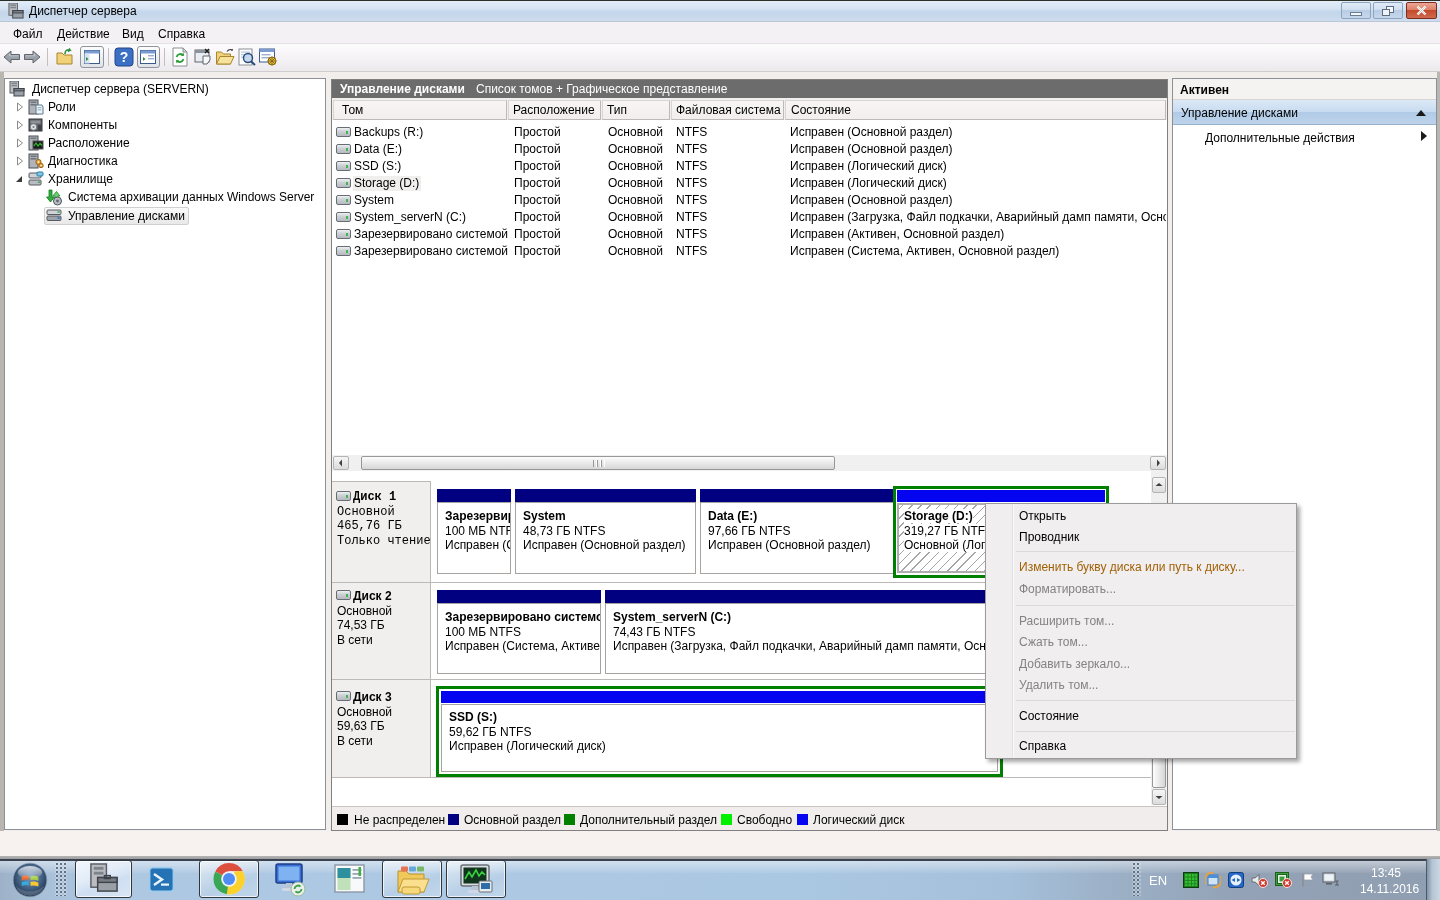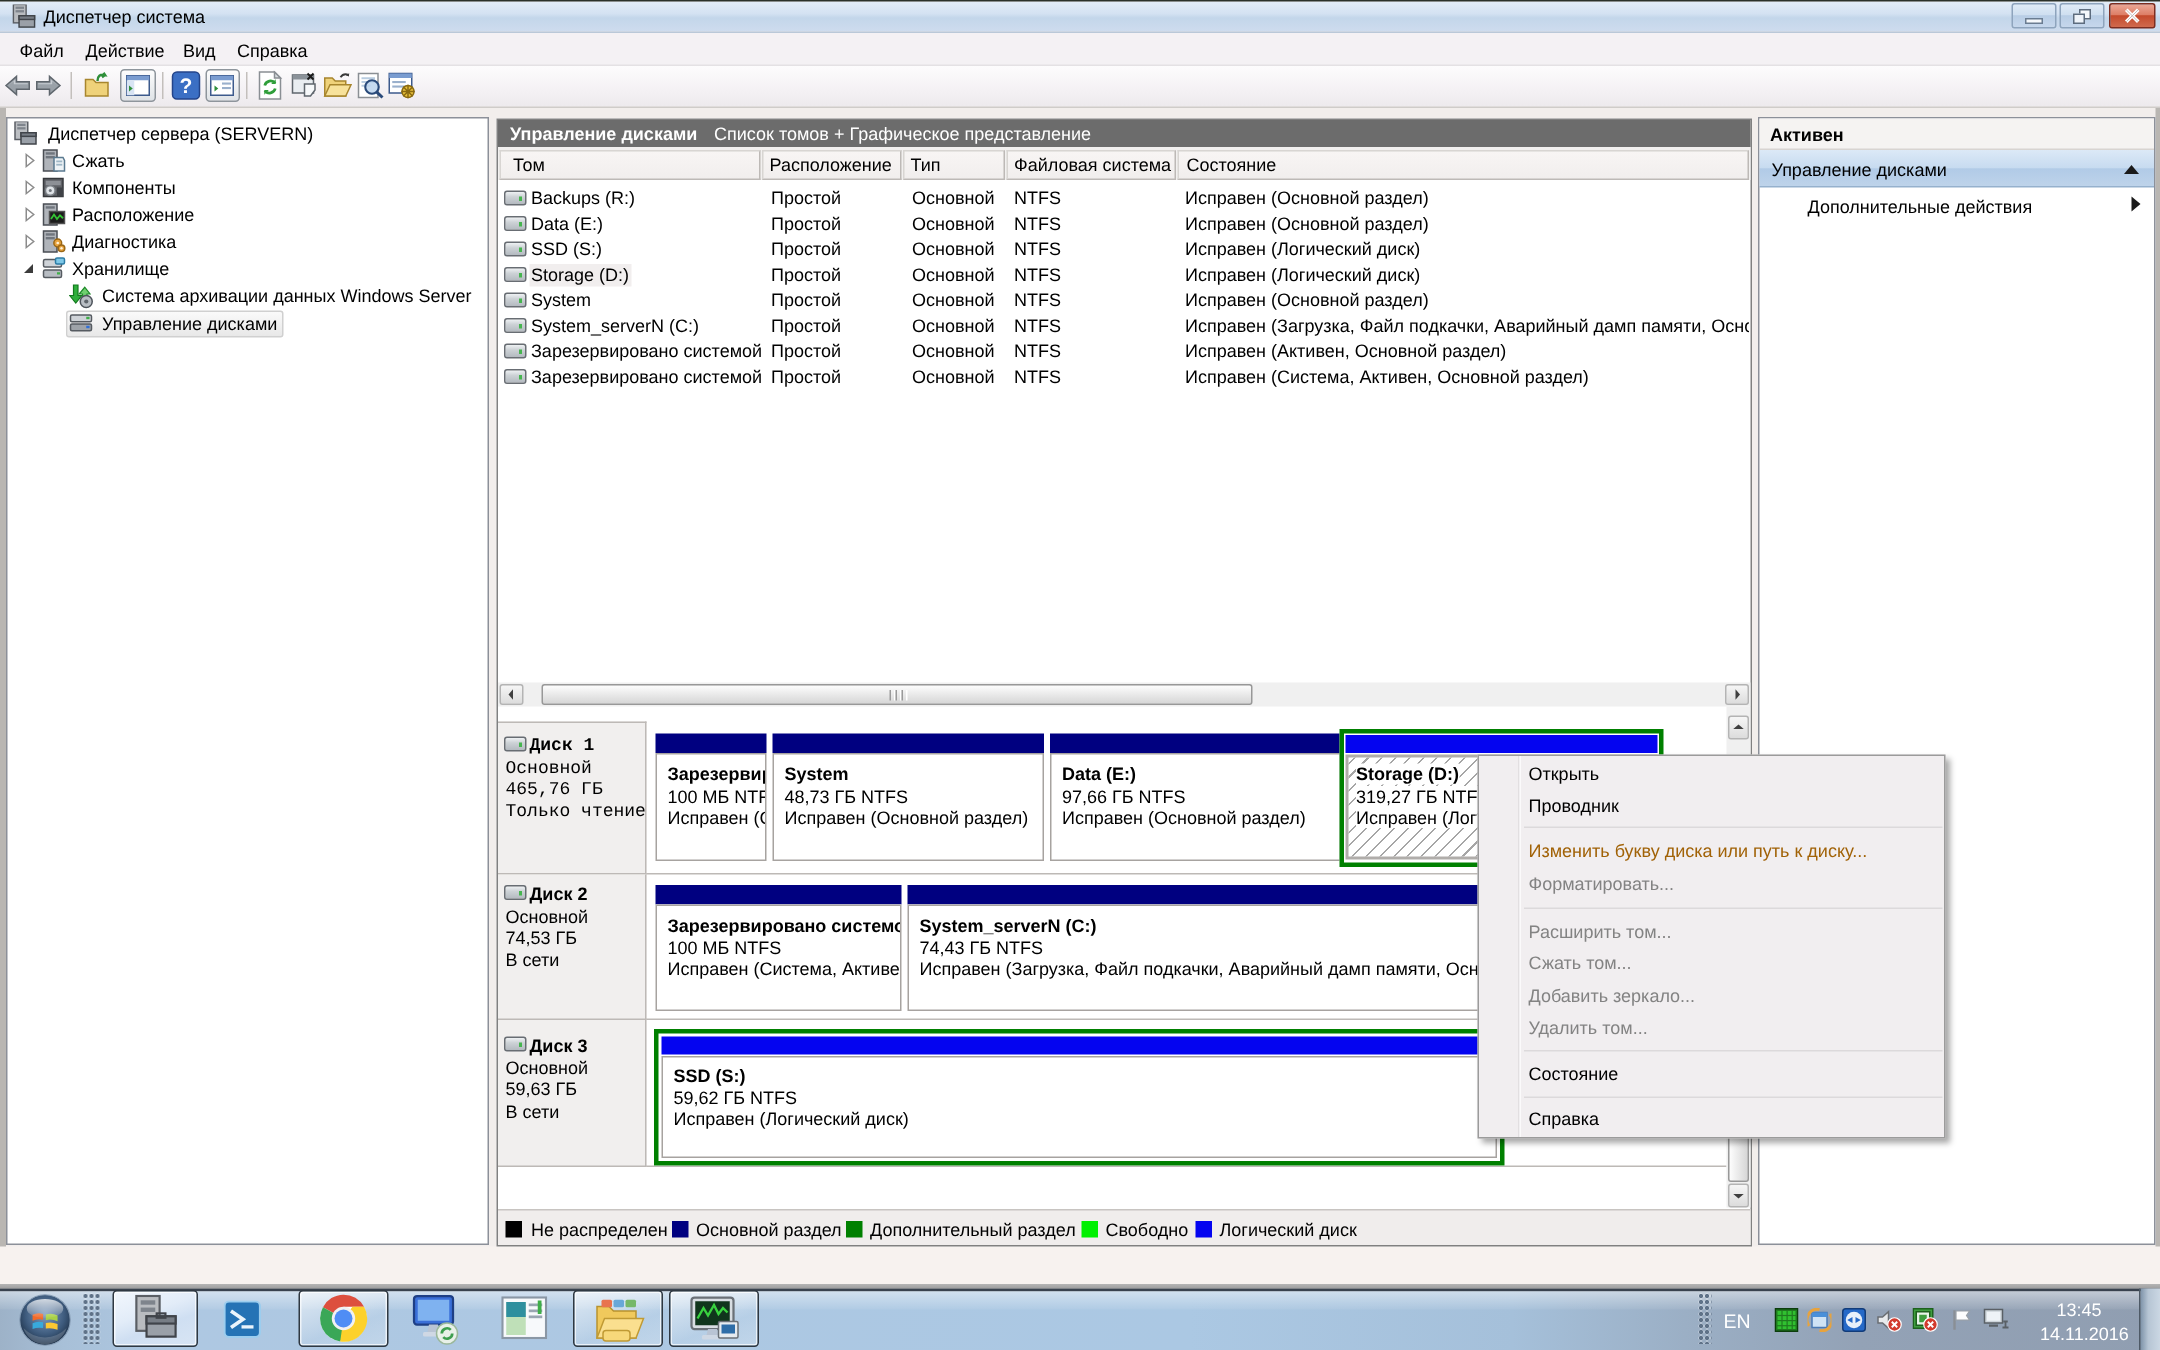--- a/index.html
+++ b/index.html
@@ -30,21 +30,21 @@
   border-top:1px solid #2b3129;border-bottom:1px solid #bac8d8;box-sizing:border-box;"></div>
 <div class="abs" style="left:8px;top:3px;width:16px;height:16px;">
   <svg width="16" height="16" viewBox="0 0 17 17">
     <rect x="1" y="0" width="9" height="13" fill="#b9bcc0" stroke="#5a5e64" stroke-width="1"></rect>
     <rect x="2.5" y="1.5" width="6" height="1.6" fill="#7e848c"></rect>
     <rect x="2.5" y="4" width="6" height="1.6" fill="#7e848c"></rect>
     <rect x="5" y="8" width="11" height="8" fill="#9aa0a8" stroke="#40444a" stroke-width="1"></rect>
     <rect x="5" y="8" width="11" height="2.6" fill="#777d85" stroke="#40444a" stroke-width="1"></rect>
   </svg>
 </div>
-<div class="abs nowrap" style="left:29px;top:4px;font-size:12px;">Диспетчер система</div>
+<div class="abs nowrap" style="left:29px;top:4px;font-size:12px;">Диспетчер сервера</div>
 
 <div class="abs" style="left:1341px;top:2px;width:30px;height:17px;border:1px solid #8ea4bd;border-radius:2px;
   background:linear-gradient(180deg,#e0ebf7 0%,#cfdff0 45%,#b8cde5 50%,#c6d7ec 100%);box-sizing:border-box;">
   <div class="abs" style="left:8px;top:9px;width:12px;height:4px;background:#f5f8fb;border:1px solid #6a7c91;box-sizing:border-box;"></div>
 </div>
 <div class="abs" style="left:1373px;top:2px;width:30px;height:17px;border:1px solid #8ea4bd;border-radius:2px;
   background:linear-gradient(180deg,#e0ebf7 0%,#cfdff0 45%,#b8cde5 50%,#c6d7ec 100%);box-sizing:border-box;">
   <div class="abs" style="left:12px;top:3px;width:8px;height:7px;background:#f5f8fb;border:1px solid #5d6c7e;box-sizing:border-box;"></div>
   <div class="abs" style="left:8px;top:6px;width:8px;height:7px;background:#eef3f9;border:1px solid #5d6c7e;box-sizing:border-box;"></div>
 </div>
@@ -185,21 +185,21 @@
   <div class="abs" style="left:28px;top:99px;width:16px;height:16px;">
     <svg width="16" height="16" viewBox="0 0 16 16">
       <rect x="1" y="1" width="9" height="14" fill="#b0b4ba" stroke="#4a4e54" stroke-width="1"></rect>
       <rect x="2.5" y="2.5" width="6" height="1.6" fill="#70767e"></rect>
       <rect x="2.5" y="5" width="6" height="1.6" fill="#70767e"></rect>
       <path d="M8 6 L14 6 L15 8 L15 15 L8 15 Z" fill="#eef3f6" stroke="#5a7a90" stroke-width="1"></path>
       <rect x="9.5" y="8" width="4" height="1.2" fill="#9fb7c6"></rect>
       <rect x="9.5" y="10.2" width="4" height="1.2" fill="#9fb7c6"></rect>
     </svg>
   </div>
-  <div class="abs nowrap" style="left:48px;top:100px;">Сжать</div>
+  <div class="abs nowrap" style="left:48px;top:100px;">Роли</div>
 
   <div class="abs" style="left:28px;top:117px;width:16px;height:16px;">
     <svg width="16" height="16" viewBox="0 0 16 16">
       <rect x="1" y="2" width="13" height="12" fill="#5f6166" stroke="#36383c" stroke-width="1"></rect>
       <rect x="2.5" y="3.5" width="10" height="3" fill="#8d9096"></rect>
       <circle cx="5.5" cy="10" r="3.2" fill="#dfe3e7" stroke="#7d8288"></circle>
       <circle cx="5.5" cy="10" r="1" fill="#6f747a"></circle>
       <rect x="10" y="8" width="4" height="6" fill="#3f4247"></rect>
     </svg>
   </div>
@@ -391,21 +391,21 @@
         </div>
     <div class="abs" style="left:700px;top:489px;width:194px;height:13px;background:#000080;"></div>
     <div class="abs" style="left:700px;top:502px;width:194px;height:72px;background:#fff;border:1px solid #a7a3a0;box-sizing:border-box;overflow:hidden;">
       <div class="plabel" style="left:7px;top:6px;"><span class="n">Data (E:)</span><br>97,66 ГБ NTFS<br>Исправен (Основной раздел)</div>
         </div>
 
     <div class="abs" style="left:893px;top:486px;width:216px;height:92px;border:3px solid #008000;background:#fff;box-sizing:border-box;"></div>
     <div class="abs" style="left:897px;top:490px;width:208px;height:12px;background:#0404f0;"></div>
     <div class="abs" style="left:897px;top:503px;width:208px;height:70px;border:2px solid #b0adaa;box-sizing:border-box;overflow:hidden;
       background:repeating-linear-gradient(-45deg,#fff 0 5.5px,#a6a6a6 5.5px 6.5px);">
-      <div class="plabel" style="left:5px;top:4px;"><span class="n" style="background:#fff;">Storage (D:)</span><br><span style="background:#fff;">319,27 ГБ NTFS</span><br><span style="background:#fff;">Исправен (Лог</span></div>
+      <div class="plabel" style="left:5px;top:4px;"><span class="n" style="background:#fff;">Storage (D:)</span><br><span style="background:#fff;">319,27 ГБ NTFS</span><br><span style="background:#fff;">Основной (Лог</span></div>
         </div>
 
     <div class="abs" style="left:437px;top:590px;width:164px;height:13px;background:#000080;"></div>
     <div class="abs" style="left:437px;top:603px;width:164px;height:71px;background:#fff;border:1px solid #a7a3a0;box-sizing:border-box;overflow:hidden;">
       <div class="plabel" style="left:7px;top:6px;"><span class="n">Зарезервировано системо</span><br>100 МБ NTFS<br>Исправен (Система, Активе</div>
         </div>
     <div class="abs" style="left:605px;top:590px;width:545px;height:13px;background:#000080;"></div>
     <div class="abs" style="left:605px;top:603px;width:545px;height:71px;background:#fff;border:1px solid #a7a3a0;box-sizing:border-box;overflow:hidden;">
       <div class="plabel" style="left:7px;top:6px;"><span class="n">System_serverN (C:)</span><br>74,43 ГБ NTFS<br>Исправен (Загрузка, Файл подкачки, Аварийный дамп памяти, Основной раздел)</div>
         </div>

